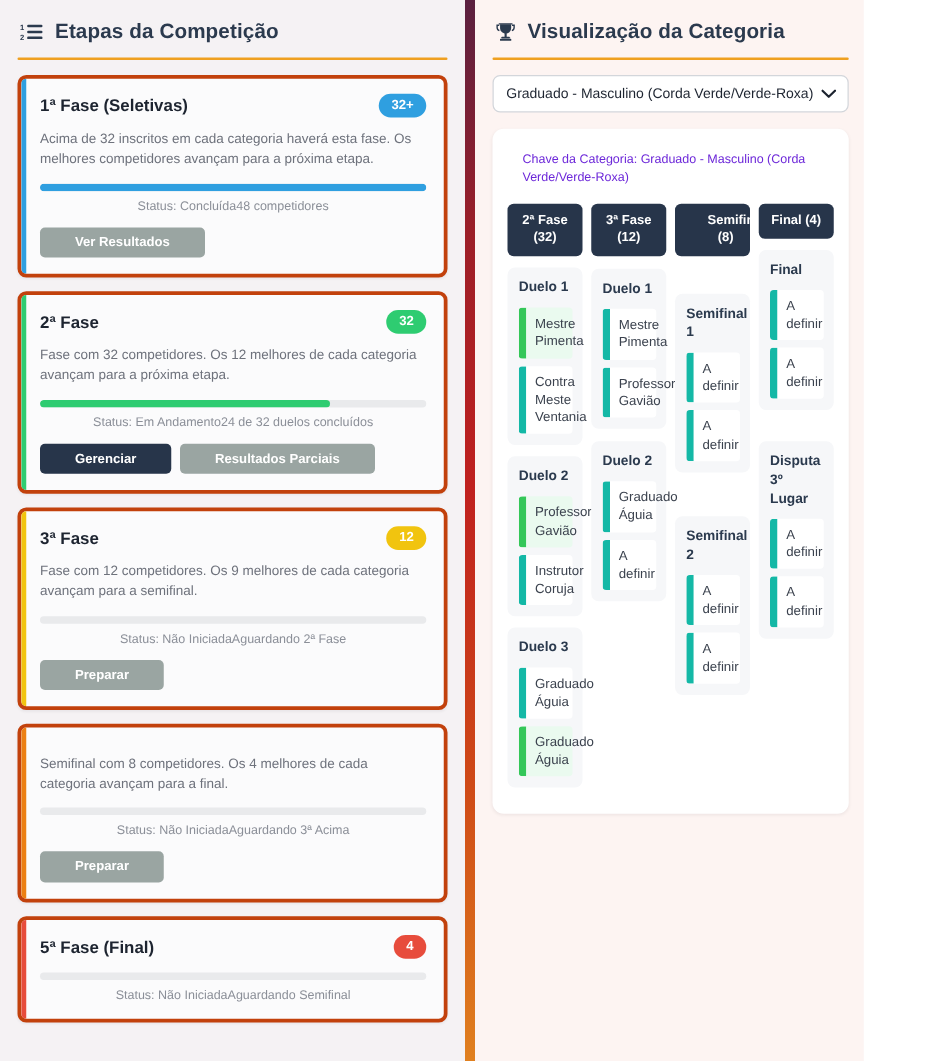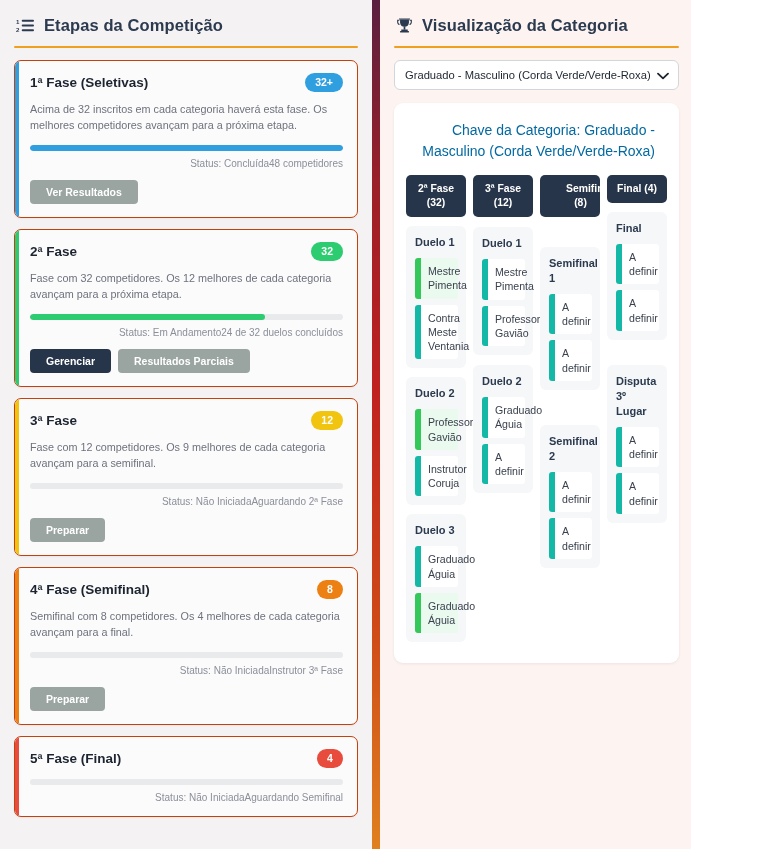--- a/index.html
+++ b/index.html
@@ -46,21 +46,21 @@
     background: #efa020;
     margin: 11px 0 12px 0;
     border-radius: 2px;
   }
   .icon-svg { display: block; }
 
   
   .phase-card {
     position: relative;
     background: #fbfbfc;
-    border: 1px solid #c2410c;
+    border: 3px solid #c2410c;
     border-radius: 7px;
     padding: 12px 14px 13px 15px;
     margin-bottom: 11px;
     box-shadow: 0 1px 2px rgba(20,20,40,.05);
     overflow: hidden;
   }
   .phase-card .accent {
     position: absolute;
     left: 0; top: 0; bottom: 0;
     width: 4px;
@@ -101,37 +101,37 @@
     background: #e9eaec;
     overflow: hidden;
   }
   .progress-fill {
     height: 100%;
     border-radius: 4px;
   }
   .phase-meta {
     margin-top: 7px;
     display: flex;
-    justify-content: flex-end;
+    justify-content: center;
     align-items: center;
     font-size: 10px;
     color: #8b8f98;
   }
   .phase-actions {
     margin-top: 11px;
     display: flex;
     gap: 7px;
   }
   .btn {
     font-size: 10.5px;
     font-weight: bold;
     color: #ffffff;
     border: none;
     border-radius: 4px;
-    padding: 7px 16px;
+    padding: 7px 28px;
     cursor: pointer;
     font-family: "Liberation Sans", sans-serif;
     line-height: 1;
   }
   .btn-dark  { background: #27354a; }
   .btn-muted { background: #9aa5a2; }
 
   
   #divider {
     width: 8px;
@@ -173,23 +173,23 @@
     pointer-events: none;
   }
 
   .bracket-panel {
     background: #ffffff;
     border-radius: 9px;
     padding: 14px 12px 12px 12px;
     box-shadow: 0 1px 3px rgba(30,20,30,.07);
   }
   .bracket-title {
-    text-align: right;
-    font-size: 14px;
-    color: #0369a1;
+    text-align: left;
+    font-size: 10px;
+    color: #6d28d9;
     line-height: 1.5;
     padding: 3px 12px 0 12px;
     margin-bottom: 13px;
   }
 
   .bracket-grid {
     display: flex;
     gap: 7px;
     align-items: flex-start;
   }
@@ -312,31 +312,27 @@
           <div class="phase-meta">
             <span>Status: Não Iniciada</span>
             <span>Aguardando 2ª Fase</span>
           </div>
           <div class="phase-actions">
             <button class="btn btn-muted">Preparar</button>
           </div>
         </div>
         <div class="phase-card">
           <div class="accent" style="background: rgb(236, 128, 19);"></div>
-          <div class="phase-row1">
-            <div class="phase-name">4ª Fase (Semifinal)</div>
-            <div class="phase-badge" style="background: rgb(236, 128, 19);">8</div>
-          </div>
           <div class="phase-desc">Semifinal com 8 competidores. Os 4 melhores de cada categoria avançam para a final.</div>
           <div class="progress-track">
             <div class="progress-fill" style="width: 0%; background: transparent;"></div>
           </div>
           <div class="phase-meta">
             <span>Status: Não Iniciada</span>
-            <span>Instrutor 3ª Fase</span>
+            <span>Aguardando 3ª Acima</span>
           </div>
           <div class="phase-actions">
             <button class="btn btn-muted">Preparar</button>
           </div>
         </div>
         <div class="phase-card">
           <div class="accent" style="background: rgb(231, 76, 60);"></div>
           <div class="phase-row1">
             <div class="phase-name">5ª Fase (Final)</div>
             <div class="phase-badge" style="background: rgb(231, 76, 60);">4</div>

